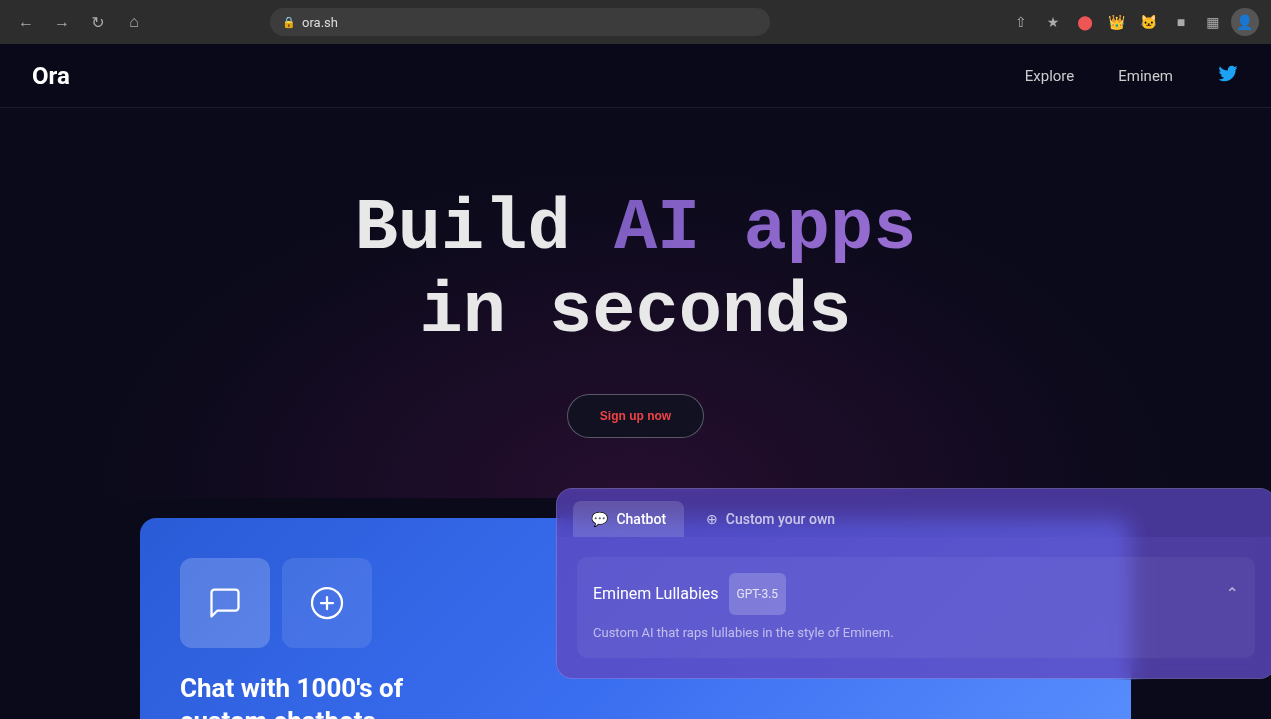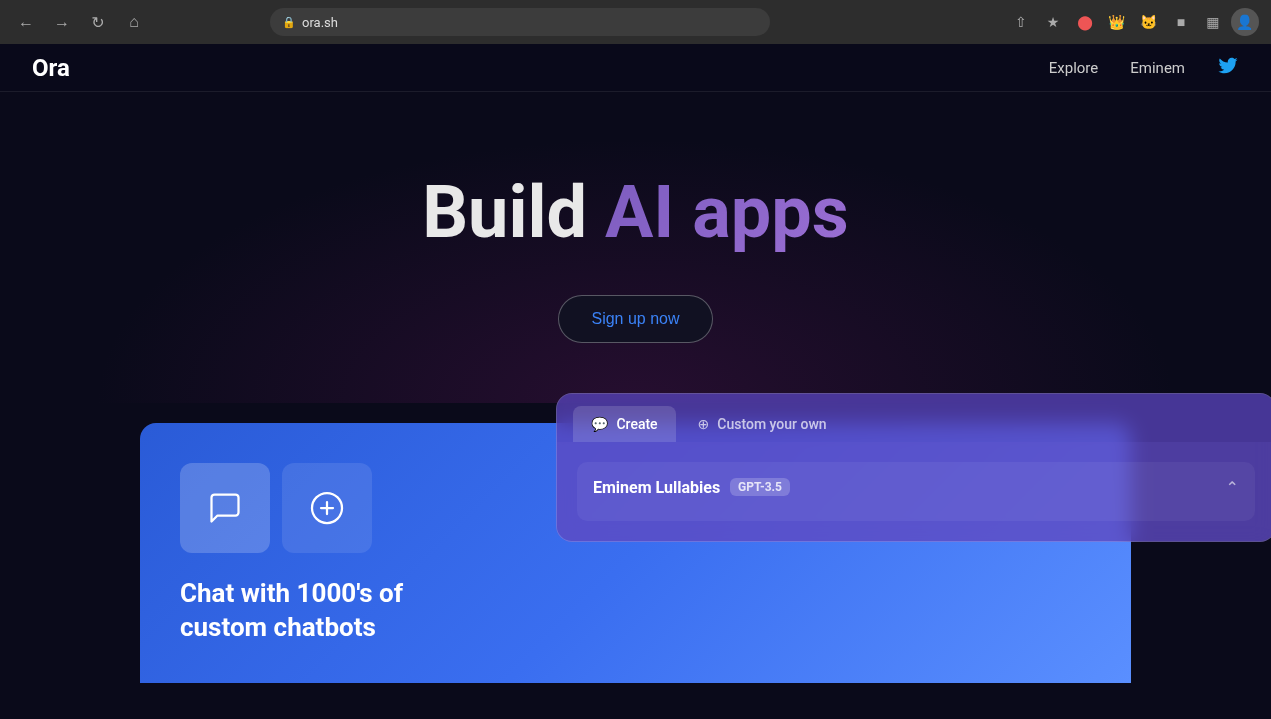--- a/index.html
+++ b/index.html
@@ -77,39 +77,39 @@
       cursor: pointer;
       display: flex;
       align-items: center;
       justify-content: center;
       border-radius: 4px;
       font-size: 14px;
     }
 
     
     .app-header {
-      height: 48px;
+      height: 64px;
       display: flex;
       align-items: center;
       padding: 12px 32px;
       border-bottom: 1px solid rgba(255,255,255,0.08);
       background: rgba(10, 10, 26, 0.95);
     }
 
     .app-logo {
       font-size: 24px;
       font-weight: 700;
       color: #ffffff;
     }
 
     .app-nav {
       margin-left: auto;
       display: flex;
       align-items: center;
-      gap: 32px;
+      gap: 44px;
     }
 
     .nav-link {
       color: #cccccc;
       text-decoration: none;
       font-size: 15px;
       cursor: pointer;
     }
 
     .twitter-icon {
@@ -128,42 +128,43 @@
       text-align: center;
       position: relative;
       background: radial-gradient(ellipse at center bottom, rgba(80, 20, 80, 0.4) 0%, rgba(10, 10, 26, 0) 60%);
     }
 
     .hero-title {
       font-size: 72px;
       font-weight: 700;
       line-height: 1.15;
       margin-bottom: 40px;
+      font-family: Liberation Mono, monospace;
     }
 
     .hero-title-normal {
       color: #e8e8e8;
     }
 
     .hero-title-accent {
       color: #7c5cbf;
       background: linear-gradient(135deg, #7c5cbf, #9b6fd4);
       -webkit-background-clip: text;
       -webkit-text-fill-color: transparent;
       background-clip: text;
     }
 
     .signup-btn {
       background: #111122;
-      color: #3b82f6;
+      color: #ef4444;
       border: 1.5px solid rgba(255,255,255,0.3);
       border-radius: 25px;
       padding: 14px 32px;
-      font-size: 16px;
-      font-weight: 400;
+      font-size: 12px;
+      font-weight: 700;
       cursor: pointer;
       transition: all 0.2s;
     }
 
     
     .bottom-section {
       position: relative;
       margin-top: 20px;
       display: flex;
       width: 100%;
@@ -281,31 +282,31 @@
 
     .chatbot-item-header {
       display: flex;
       align-items: center;
       gap: 10px;
       margin-bottom: 8px;
     }
 
     .chatbot-item-name {
       font-size: 16px;
-      font-weight: 700;
+      font-weight: 400;
       color: #ffffff;
     }
 
     .gpt-badge {
       background: rgba(255,255,255,0.2);
       border-radius: 6px;
-      padding: 2px 8px;
+      padding: 14px 8px;
       font-size: 12px;
       color: rgba(255,255,255,0.8);
-      font-weight: 700;
+      font-weight: 400;
       text-align: right;
     }
 
     .chatbot-item-expand {
       margin-left: auto;
       color: rgba(255,255,255,0.6);
       cursor: pointer;
     }
 
     .chatbot-item-desc {
@@ -350,20 +351,21 @@
         <path d="M22.46 6c-.77.35-1.6.58-2.46.69.88-.53 1.56-1.37 1.88-2.38-.83.5-1.75.85-2.72 1.05C18.37 4.5 17.26 4 16 4c-2.35 0-4.27 1.92-4.27 4.29 0 .34.04.67.11.98C8.28 9.09 5.11 7.38 3 4.79c-.37.63-.58 1.37-.58 2.15 0 1.49.75 2.81 1.91 3.56-.71 0-1.37-.2-1.95-.5v.03c0 2.08 1.48 3.82 3.44 4.21a4.22 4.22 0 0 1-1.93.07 4.28 4.28 0 0 0 4 2.98 8.521 8.521 0 0 1-5.33 1.84c-.34 0-.68-.02-1.02-.06C3.44 20.29 5.7 21 8.12 21 16 21 20.33 14.46 20.33 8.79c0-.19 0-.37-.01-.56.84-.6 1.56-1.36 2.14-2.23z"></path>
       </svg>
     </span>
   </nav>
 </div>
 
 <div class="hero-section">
   <h1 class="hero-title">
     <span class="hero-title-normal">Build </span><span class="hero-title-accent">AI apps</span>
     <br>
+    <span class="hero-title-normal">in seconds</span>
   </h1>
 
   <button class="signup-btn">Sign up now</button>
 </div>
 
 <div class="bottom-section">
   <div class="bottom-blue-card">
 
     <div class="chat-panel">
       <div class="chat-icon-buttons">
@@ -382,33 +384,34 @@
       </div>
 
       <div class="chat-panel-title">Chat with 1000's of custom chatbots</div>
 
     </div>
 
     <div class="chatbot-panel">
       <div class="chatbot-tabs">
         <div class="chatbot-tab active">
           <span class="chatbot-tab-icon">💬</span>
-          <span>Create</span>
+          <span>Chatbot</span>
         </div>
         <div class="chatbot-tab">
           <span class="chatbot-tab-icon">⊕</span>
           <span>Custom your own</span>
         </div>
       </div>
 
       <div class="chatbot-content">
         <div class="chatbot-item">
           <div class="chatbot-item-header">
             <span class="chatbot-item-name">Eminem Lullabies</span>
             <span class="gpt-badge">GPT-3.5</span>
             <span class="chatbot-item-expand">⌃</span>
           </div>
+          <div class="chatbot-item-desc">Custom AI that raps lullabies in the style of Eminem.</div>
         </div>
       </div>
     </div>
 
   </div>
 </div>
 
 </body></html>

